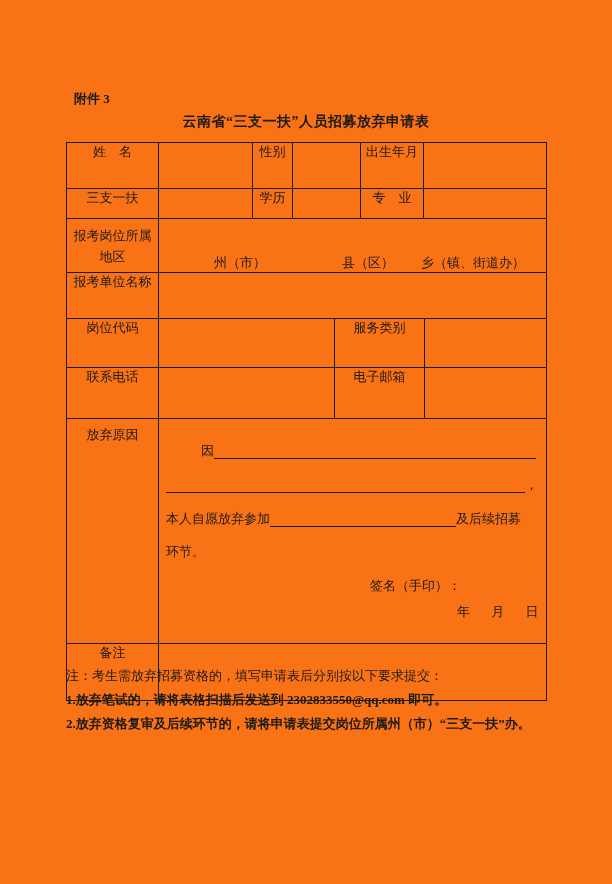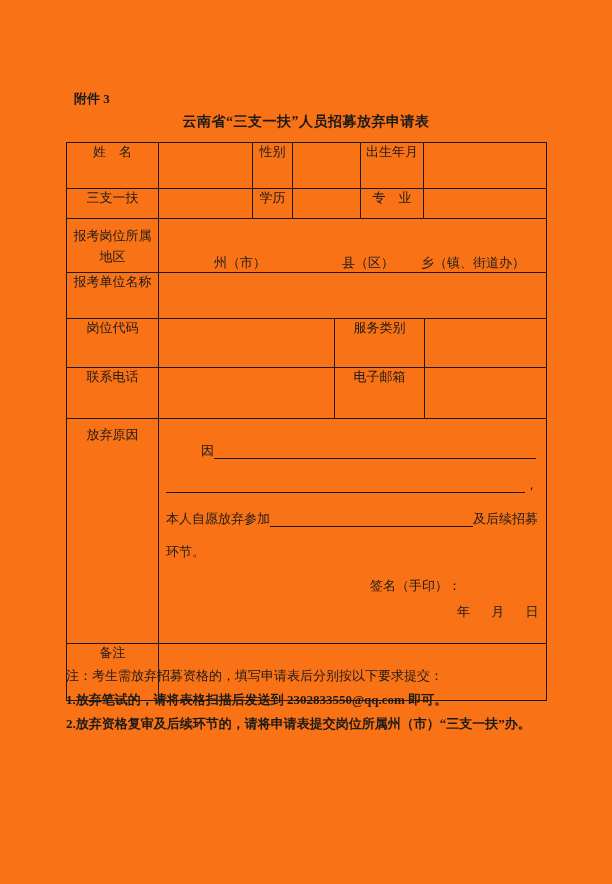--- a/index.html
+++ b/index.html
@@ -28,21 +28,21 @@
 
   .region-content { display:flex; align-items:flex-end; }
   .region-content .opt1 { margin-left:55px; }
   .region-content .opt2 { margin-left:76px; }
   .region-content .opt3 { margin-left:27px; }
 
   .rl { position:absolute; display:flex; align-items:flex-end; line-height:16px; }
   .uline { flex:1; border-bottom:1px solid #1a1a1a; height:15px; }
   .l1 { left:42px; right:10px; top:24px; }
   .l2 { left:7px;  right:8px;  top:58px; }
-  .l3 { left:7px;  right:8px;  top:92px; }
+  .l3 { left:7px;  right:25px;  top:92px; }
   .l4 { left:7px; top:124px; position:absolute; }
   .sig { position:absolute; left:211px; top:158px; }
   .dt  { position:absolute; left:251px; top:184px; word-spacing:18px;margin-left:47px; }
 
   .notes { position:absolute; left:66px; top:664px; width:486px; }
   .note { line-height:24px; font-size:13px; white-space:nowrap; }
   .note.bold { font-weight:bold; }
 </style>
 </head>
 <body>

